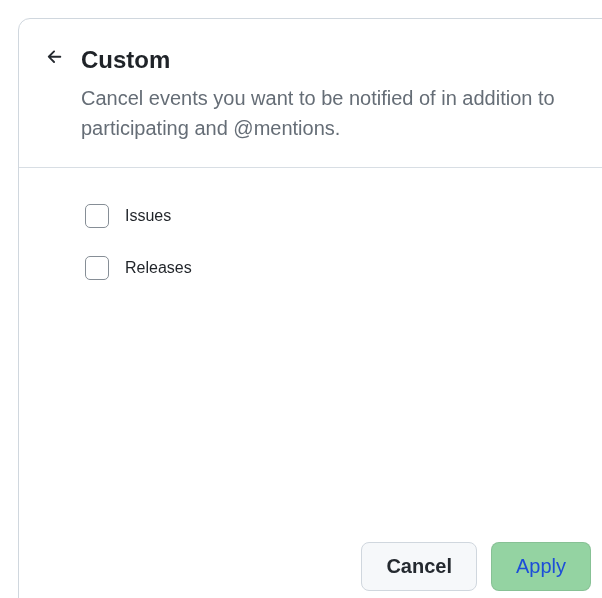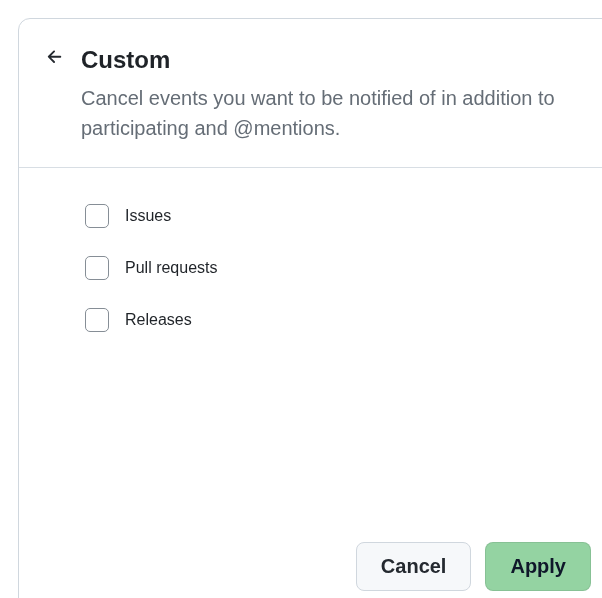--- a/index.html
+++ b/index.html
@@ -105,22 +105,22 @@
     }
     .btn-cancel {
       background: #f6f8fa;
       border-color: #d0d7de;
       color: #24292f;
       font-weight: bold;
     }
     .btn-apply {
       background: #94d3a2;
       border-color: rgba(31,35,40,0.1);
-      color: #0f172a;
-      font-weight: 700;
+      color: #1d4ed8;
+      font-weight: 400;
     }
   </style>
 </head>
 <body>
 
 <div class="dialog">
   <div class="header">
     <div class="back-button">
       <span>
         <svg width="20" height="20" viewBox="0 0 16 16">
@@ -135,24 +135,20 @@
   </div>
 
   <div class="body">
     <div class="options">
       <label class="option">
         <span class="checkbox"></span>
         <span class="option-label">Issues</span>
       </label>
       <label class="option">
         <span class="checkbox"></span>
-        <span class="option-label">Pull requests</span>
-      </label>
-      <label class="option">
-        <span class="checkbox"></span>
         <span class="option-label">Releases</span>
       </label>
     </div>
   </div>
 
   <div class="footer">
     <button class="btn btn-cancel">Cancel</button>
     <button class="btn btn-apply">Apply</button>
   </div>
 </div>

